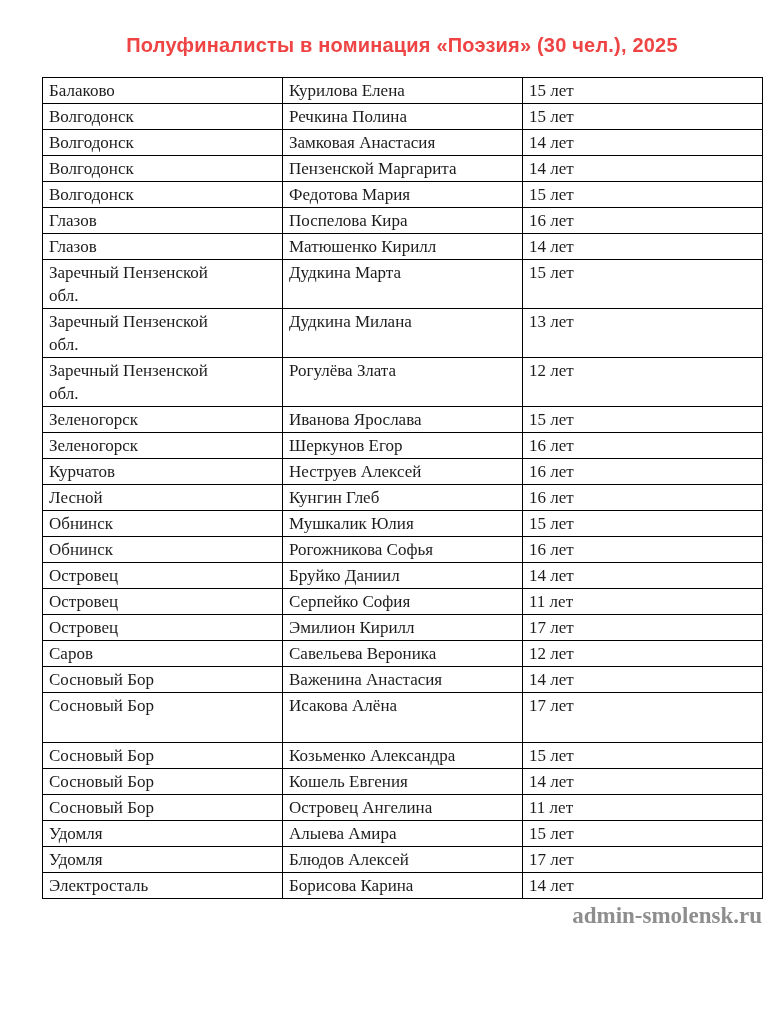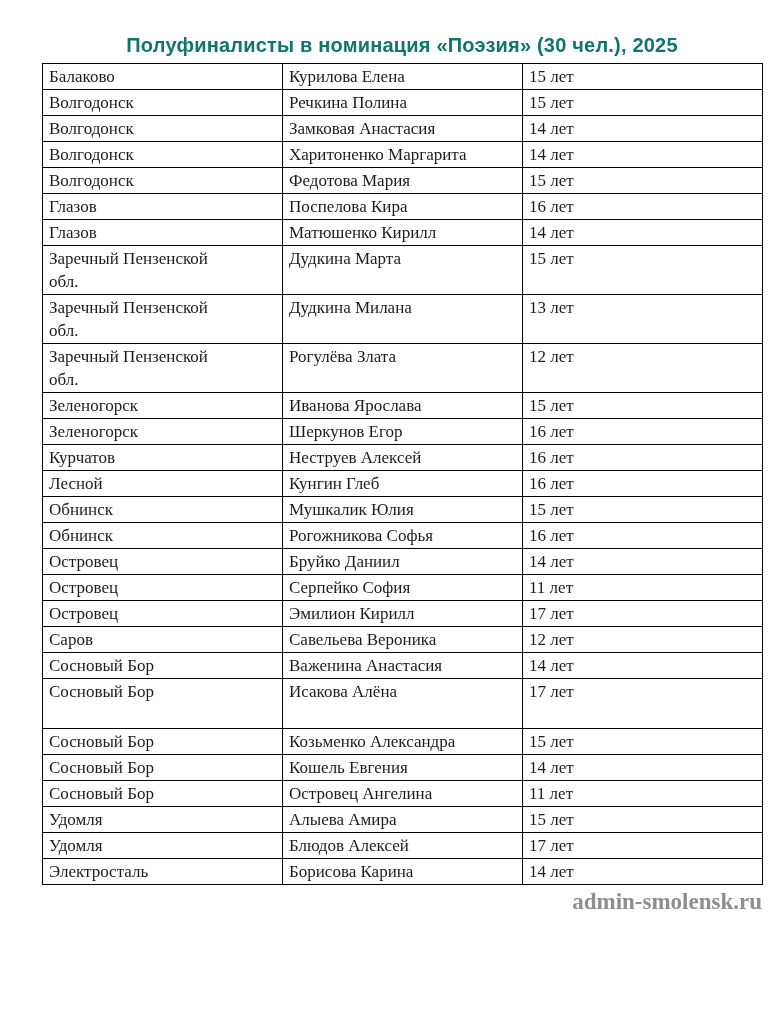--- a/index.html
+++ b/index.html
@@ -6,26 +6,26 @@
   .page {
     position: relative;
     width: 768px;
     height: 1024px;
     background: #ffffff;
     overflow: hidden;
     font-family: "Liberation Serif", serif;
   }
   .doc-title {
     width: 720px;
-    margin: 34px 6px 6px 42px;
+    margin: 34px 6px 20px 42px;
     text-align: center;
     font-family: "Liberation Sans", sans-serif;
     font-weight: 700;
     font-size: 20px;
-    color: #0f766e;
+    color: #ef4444;
     letter-spacing: 0.2px;
   }
   table.results {
     border-collapse: collapse;
     table-layout: fixed;
     width: 720px;
     margin-left: 42px;
   }
   table.results col { width: 240px; }
   table.results td {
@@ -76,21 +76,21 @@
           <td>Речкина Полина</td>
           <td>15 лет</td>
         </tr>
         <tr>
           <td>Волгодонск</td>
           <td>Замковая Анастасия</td>
           <td>14 лет</td>
         </tr>
         <tr>
           <td>Волгодонск</td>
-          <td>Харитоненко Маргарита</td>
+          <td>Пензенской Маргарита</td>
           <td>14 лет</td>
         </tr>
         <tr>
           <td>Волгодонск</td>
           <td>Федотова Мария</td>
           <td>15 лет</td>
         </tr>
         <tr>
           <td>Глазов</td>
           <td>Поспелова Кира</td>

